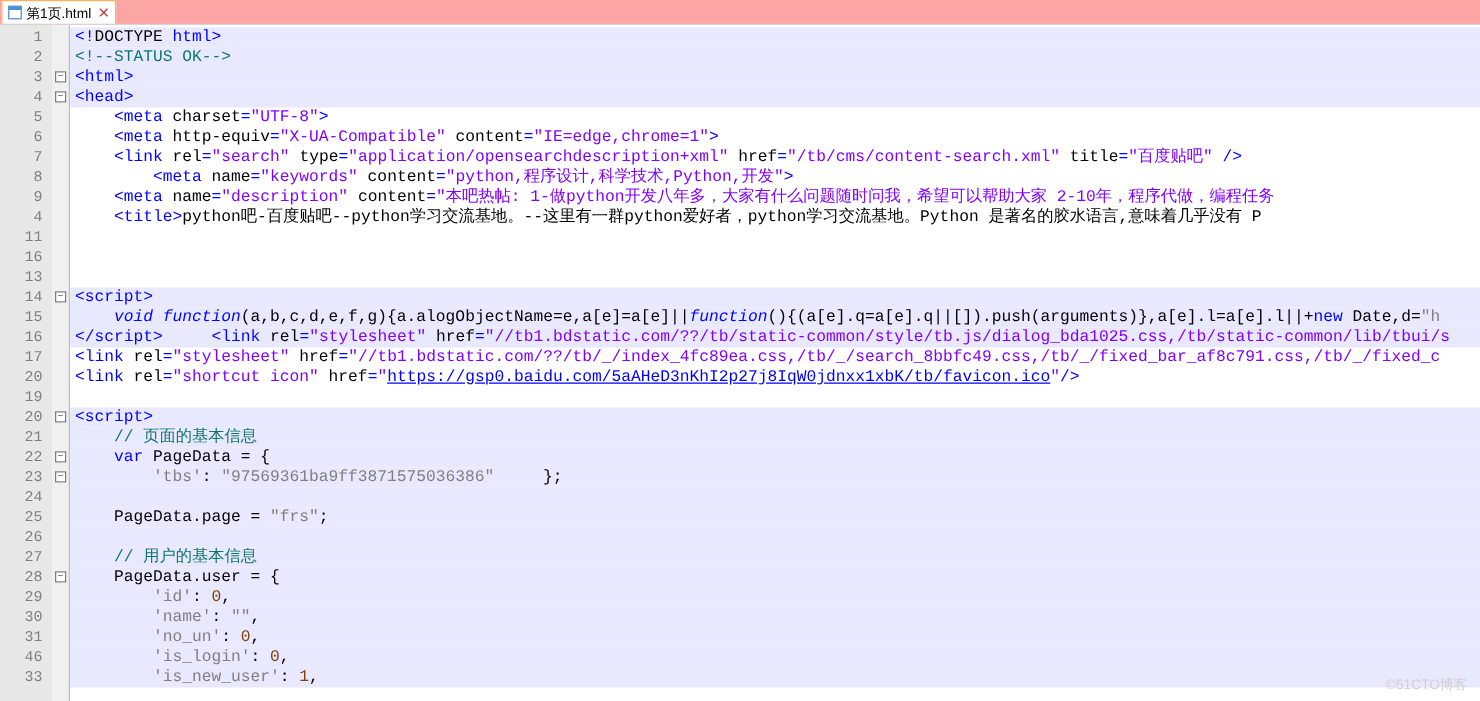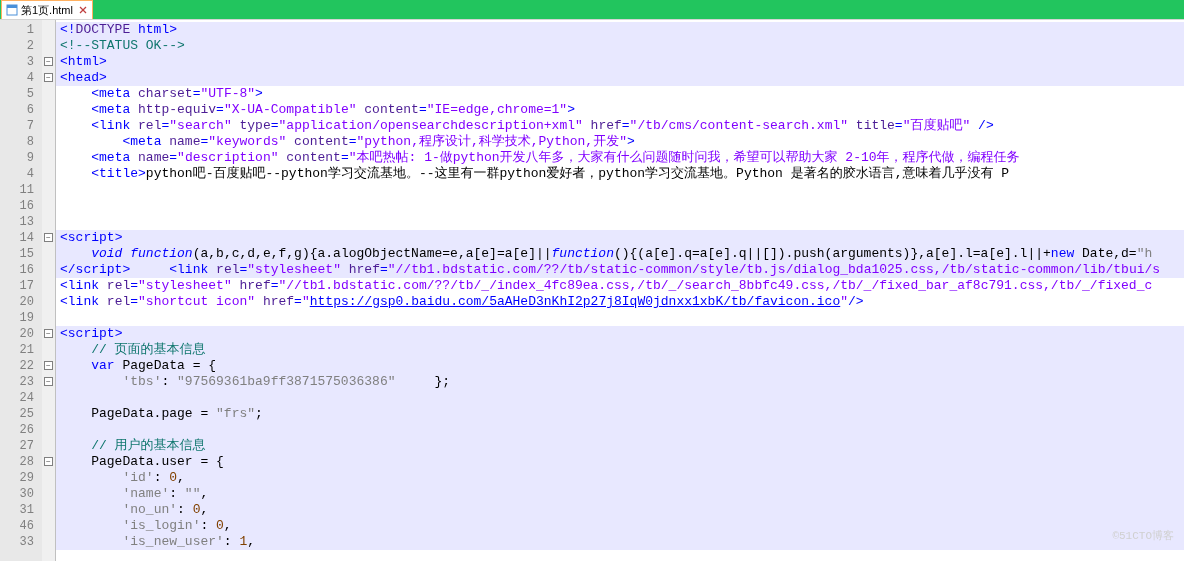--- a/index.html
+++ b/index.html
@@ -1,31 +1,31 @@
 <!DOCTYPE html>
 <html><head>
 <meta charset="utf-8">
 <style>
 * { margin:0; padding:0; box-sizing:border-box; }
 html,body { width:1184px; height:561px; font-family:Consolas,"Courier New",monospace; font-size:13px; background:#fff; overflow:hidden; }
-.tab-bar { height:20px; background:#22c55e; border-bottom:1px solid #d4d4d4; display:flex; align-items:flex-end; }
+.tab-bar { height:20px; background:#fca5a5; border-bottom:1px solid #d4d4d4; display:flex; align-items:flex-end; }
 .tab { display:inline-flex; align-items:center; height:19px; padding:0 4px; background:#fff; border:1px solid #ffb060; border-bottom:none; margin-left:1px; gap:3px; }
 .tab-ico { width:12px; height:12px; display:inline-flex; }
 .tab-label { font-size:11px; font-family:"Microsoft YaHei",SimSun,sans-serif; color:#000; }
 .tab-close { width:10px; height:10px; display:inline-flex; margin-left:2px; }
 .editor { display:flex; height:541px; background:#fff; }
 .gutter { width:42px; background:#e8e8e8; padding-top:2px; }
 .gutter .ln { height:16px; line-height:16px; text-align:right; padding-right:8px; color:#808080; font-size:12px; }
 .fold { width:14px; background:#f0f0f0; border-right:1px solid #c0c0c0; padding-top:2px; position:relative; }
 .fmark { position:absolute; left:2px; width:9px; height:9px; border:1px solid #808080; background:#fff; font-size:8px; line-height:7px; text-align:center; color:#555; cursor:pointer; }
 .code { flex:1; padding-top:2px; overflow:hidden; white-space:pre; }
 .row { height:16px; line-height:16px; padding-left:4px; }
 .hl { background:#e8e8ff; }
-.t-blue{color:#0000ff}.t-red{color:#4c1d95}.t-grey{color:#808080}.t-purple{color:#8000ff}.t-brown{color:#804000}.t-green{color:#0f766e}.t-black{color:#000}.t-ital{font-style:italic}.t-bold{font-weight:normal}.t-link{color:#0000ff;text-decoration:underline}
-.watermark { position:absolute; right:10px; bottom:18px; font-size:11px; color:#d0d0d0; font-family:Liberation Mono, monospace; }
+.t-blue{color:#0000ff}.t-red{color:#000000}.t-grey{color:#808080}.t-purple{color:#8000ff}.t-brown{color:#804000}.t-green{color:#0f766e}.t-black{color:#000}.t-ital{font-style:italic}.t-bold{font-weight:normal}.t-link{color:#0000ff;text-decoration:underline}
+.watermark { position:absolute; right:10px; bottom:6px; font-size:11px; color:#d0d0d0; font-family:Liberation Sans, sans-serif; }
 </style>
 </head>
 <body>
 
 <div class="tab-bar">
   <div class="tab">
     <span class="tab-ico">
       <svg viewBox="0 0 12 12">
           <rect x="1" y="1" width="10" height="10" fill="#fff" stroke="#4a90d9"></rect>
           <rect x="1" y="1" width="10" height="3" fill="#4a90d9"></rect>

